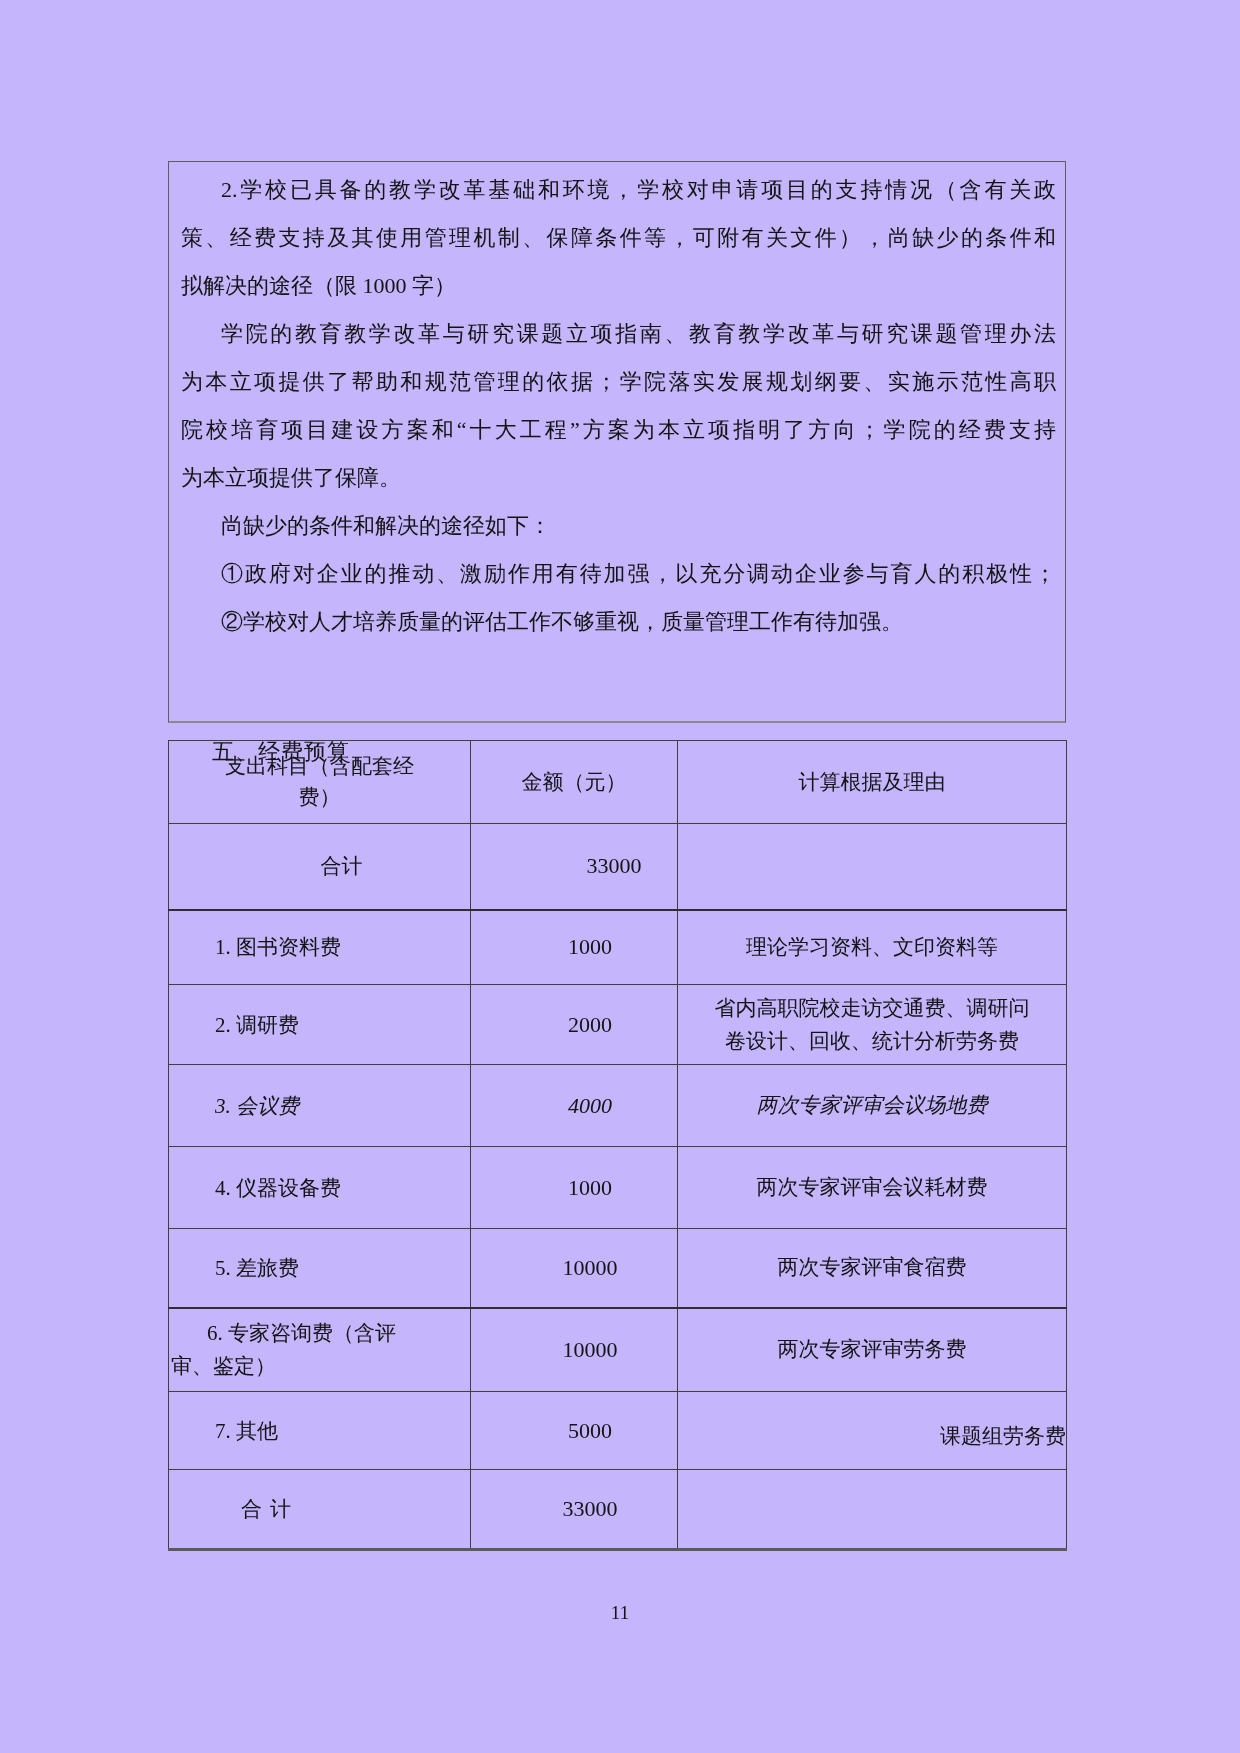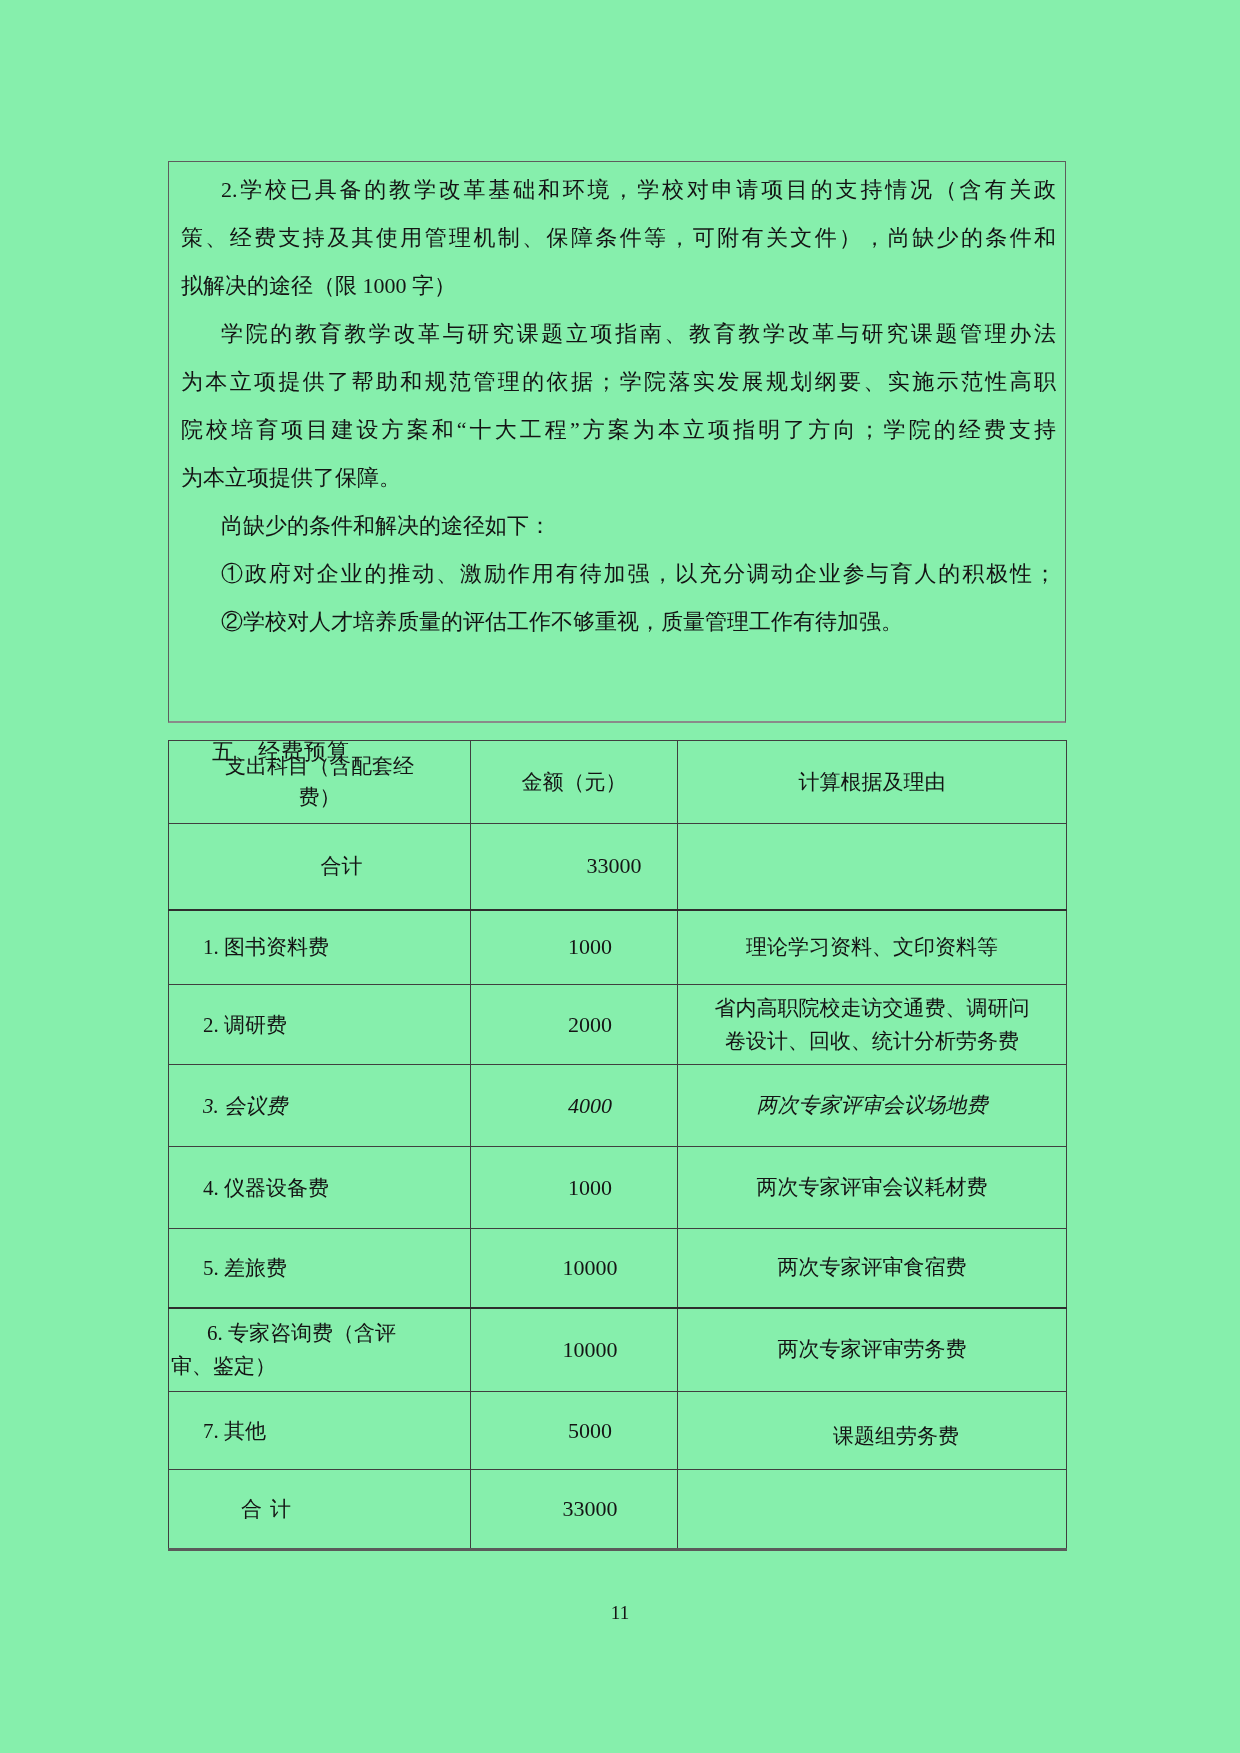--- a/index.html
+++ b/index.html
@@ -1,19 +1,19 @@
 <!DOCTYPE html>
 <html><head>
 <meta charset="utf-8">
 <style>
   html,body{margin:0;padding:0;background:#ffffff;}
   .page{
     position:relative;
     width:1240px;height:1753px;
-    background:#86efac;
+    background:#c4b5fd;
     font-family:"Liberation Serif","DejaVu Serif",serif;
     color:#141414;
     overflow:hidden;
   }
   
   .textbox{
     position:absolute;
     left:168px;top:161px;
     width:898px;height:562px;
     box-sizing:border-box;
@@ -55,42 +55,42 @@
     white-space:pre-line;
     vertical-align:middle;
     padding:0;
     overflow:hidden;
   }
   .budget-table thead th{
     height:82px;
     text-align:center;
     line-height:31px;
   }
-  td.item{text-align:left;padding-left:34px;line-height:30px;}
+  td.item{text-align:left;padding-left:46px;line-height:30px;}
   td.amount{text-align:center;font-size:22px;padding-left:32px;}
   td.reason{text-align:center;line-height:33px;}
   
   tbody tr:nth-child(1){height:86px;}
   tbody tr:nth-child(2){height:75px;}
   tbody tr:nth-child(3){height:80px;}
   tbody tr:nth-child(4){height:82px;font-style:italic;}
   tbody tr:nth-child(5){height:82px;}
   tbody tr:nth-child(6){height:79px;}
   tbody tr:nth-child(7){height:84px;}
   tbody tr:nth-child(8){height:78px;}
   tbody tr:nth-child(9){height:80px;}
   
   tr.r0 td{border-bottom-width:2.6px;border-bottom-color:#2e2e2e;}
   tr.r0 td.item{text-align:center;padding-left:0;text-indent:44px;}
   tr.r0 td.amount{text-indent:48px;}
   tr.r5 td{border-bottom-width:2.6px;border-bottom-color:#2e2e2e;}
   tr.r6 td.item{padding-left:2px;text-indent:36px;line-height:33px;}
   tr.r7 td.reason{
     vertical-align:top;
-    text-align:center;
+    text-align:right;
     padding:28px 0 0 48px;
   }
   tr.r8 td{border-bottom:3.5px solid #5a5a5a;}
   tr.r8 td.item{padding-left:72px;letter-spacing:8px;}
   
   .page-number{
     position:absolute;
     left:0;top:1602px;
     width:100%;
     text-align:center;

